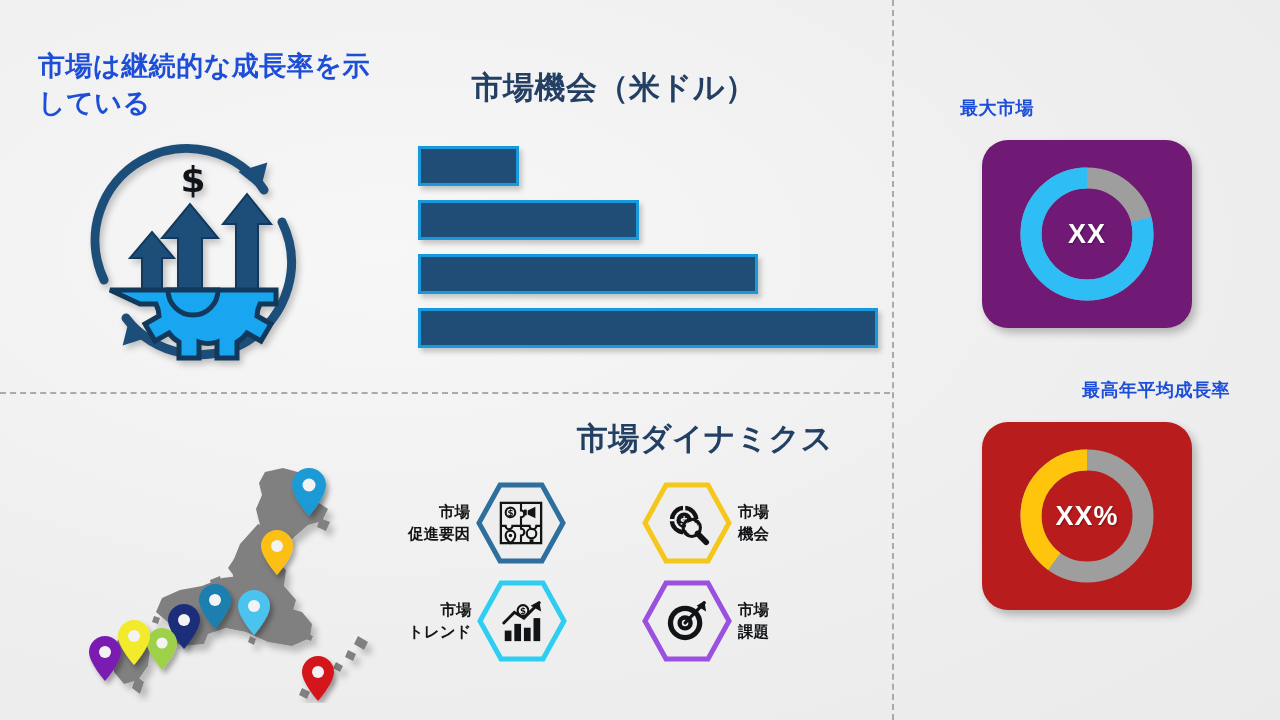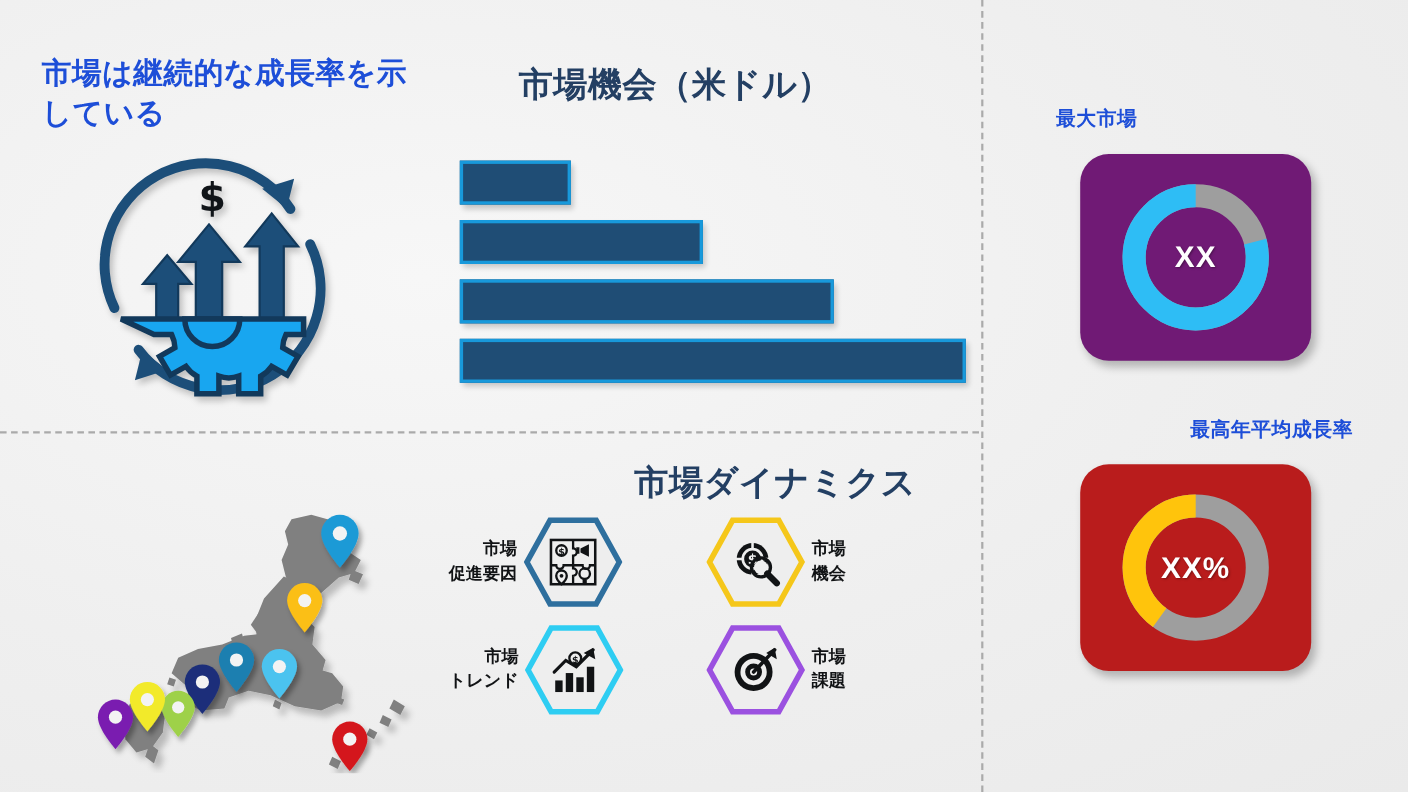--- a/index.html
+++ b/index.html
@@ -41,21 +41,21 @@
   .h-navy {
     color: #233f63;
     font-weight: bold;
     letter-spacing: .5px;
   }
   #growth-title {
     position: absolute; left: 38px; top: 48px; width: 350px;
     font-size: 27px; line-height: 1.38;
   }
   #opportunity-title {
-    position: absolute; left: 404px; top: 56px; width: 420px;
+    position: absolute; left: 404px; top: 67px; width: 420px;
     font-size: 31px; text-align: center;
   }
   #regional-title {
     position: absolute; left: 120px; top: 418px; width: 250px;
     font-size: 29px; text-align: center;
   }
   #dynamics-title {
     position: absolute; left: 413px; top: 418px; width: 420px;
     font-size: 31px; text-align: right;
   }
@@ -107,21 +107,21 @@
     text-shadow: 1px 1px 2px rgba(0,0,0,.35);
   }
 
   
   #japan-map {
     position: absolute; left: 62px; top: 458px; width: 325px; height: 245px;
   }
 
   
   #dynamics-grid {
-    position: absolute; left: 400px; top: 464px; width: 430px; height: 192px;
+    position: absolute; left: 400px; top: 476px; width: 430px; height: 192px;
   }
   .hex-cell {
     position: absolute; display: flex; align-items: center; gap: 6px;
   }
   .hex-label {
     color: #111315; font-weight: bold; font-size: 15.5px; line-height: 1.45;
     white-space: pre-line;
   }
   .hex-label.right-aligned { text-align: right; }
   .hex-label.left-aligned  { text-align: left; }

